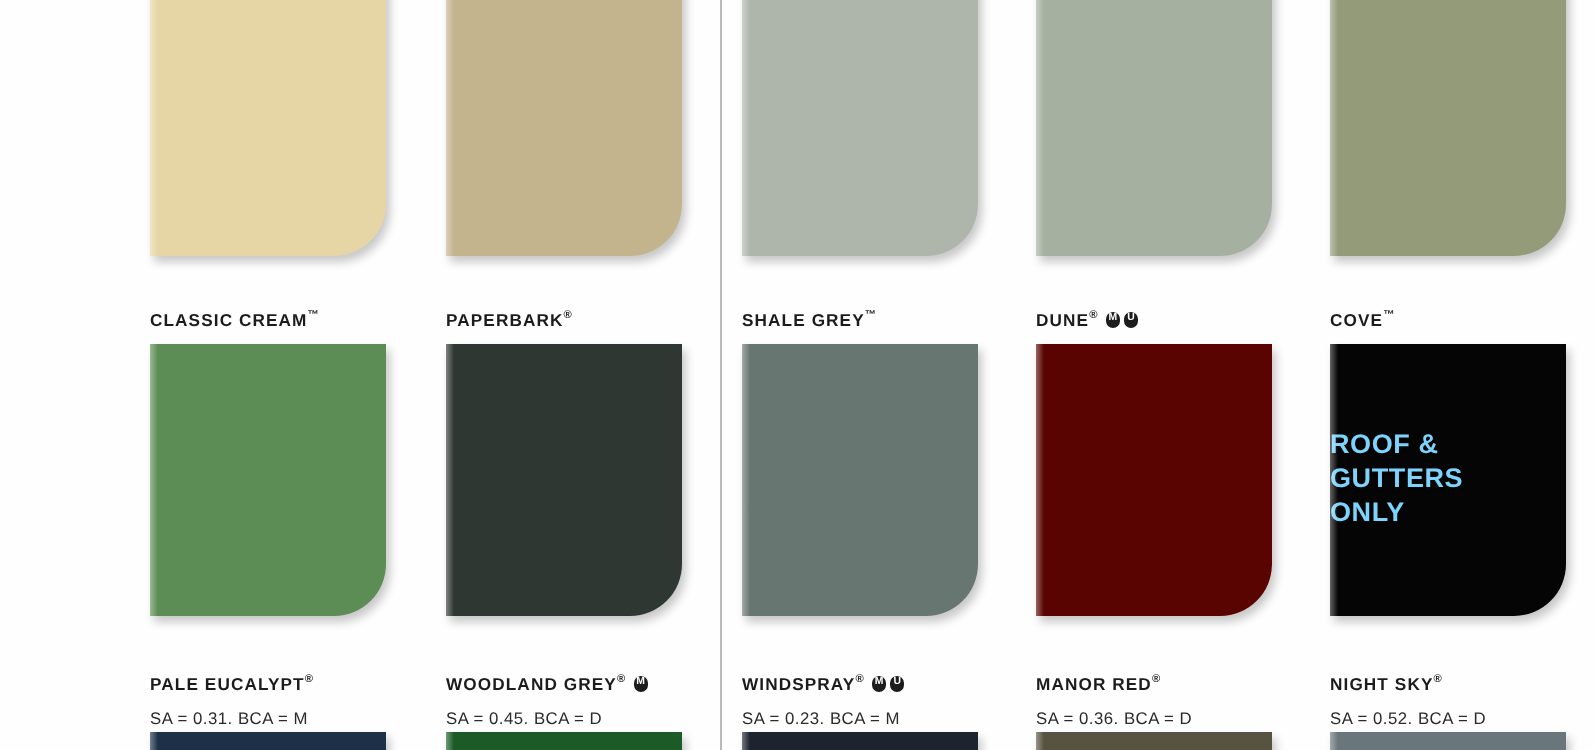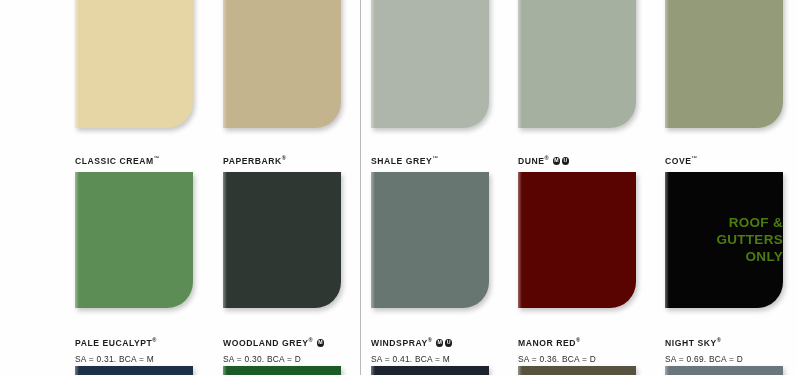--- a/index.html
+++ b/index.html
@@ -34,22 +34,22 @@
     position:absolute;left:0;top:0;width:4px;height:100%;
     background:linear-gradient(to right,rgba(255,255,255,.38),rgba(255,255,255,0));
     pointer-events:none;
   }
 
   .swatch-note{
     position:absolute;
     left:0;right:0;
     top:50%;
     transform:translateY(-50%);
-    text-align:right;
-    color:#4d7c0f;
+    text-align:left;
+    color:#7dd3fc;
     font-size:13.5px;
     font-weight:bold;
     letter-spacing:.3px;
     line-height:1.25;
     text-shadow:0 1px 1px rgba(0,0,0,.5);
   }
 
   .label{
     margin-top:7px;
     white-space:nowrap;
@@ -141,44 +141,44 @@
       </div>
       <div class="cell" style="left: 75px; top: 326px;">
         <div class="label"><span class="name">PALE EUCALYPT<span class="sup">®</span></span></div>
         <div class="spec">SA = 0.31. BCA = M</div>
       </div>
       <div class="cell" style="left: 223px; top: 172px;">
         <div class="swatch" style="width: 118px; height: 136px; background: rgb(47, 55, 51);"></div>
       </div>
       <div class="cell" style="left: 223px; top: 326px;">
         <div class="label"><span class="name">WOODLAND GREY<span class="sup">®</span></span><span class="badges"><span class="badge">M</span></span></div>
-        <div class="spec">SA = 0.30. BCA = D</div>
+        <div class="spec">SA = 0.45. BCA = D</div>
       </div>
       <div class="cell" style="left: 371px; top: 172px;">
         <div class="swatch" style="width: 118px; height: 136px; background: rgb(104, 118, 114);"></div>
       </div>
       <div class="cell" style="left: 371px; top: 326px;">
         <div class="label"><span class="name">WINDSPRAY<span class="sup">®</span></span><span class="badges"><span class="badge">M</span><span class="badge">U</span></span></div>
-        <div class="spec">SA = 0.41. BCA = M</div>
+        <div class="spec">SA = 0.23. BCA = M</div>
       </div>
       <div class="cell" style="left: 518px; top: 172px;">
         <div class="swatch" style="width: 118px; height: 136px; background: rgb(89, 4, 0);"></div>
       </div>
       <div class="cell" style="left: 518px; top: 326px;">
         <div class="label"><span class="name">MANOR RED<span class="sup">®</span></span></div>
         <div class="spec">SA = 0.36. BCA = D</div>
       </div>
       <div class="cell" style="left: 665px; top: 172px;">
         <div class="swatch" style="width: 118px; height: 136px; background: rgb(5, 5, 5);">
           <div class="swatch-note">ROOF &amp; GUTTERS<br>ONLY</div>
         </div>
       </div>
       <div class="cell" style="left: 665px; top: 326px;">
         <div class="label"><span class="name">NIGHT SKY<span class="sup">®</span></span></div>
-        <div class="spec">SA = 0.69. BCA = D</div>
+        <div class="spec">SA = 0.52. BCA = D</div>
       </div>
       <div class="cell" style="left: 75px; top: 366px;">
         <div class="swatch" style="width: 118px; height: 136px; background: rgb(30, 48, 72);"></div>
       </div>
       <div class="cell" style="left: 223px; top: 366px;">
         <div class="swatch" style="width: 118px; height: 136px; background: rgb(28, 90, 40);"></div>
       </div>
       <div class="cell" style="left: 371px; top: 366px;">
         <div class="swatch" style="width: 118px; height: 136px; background: rgb(29, 36, 48);"></div>
       </div>

